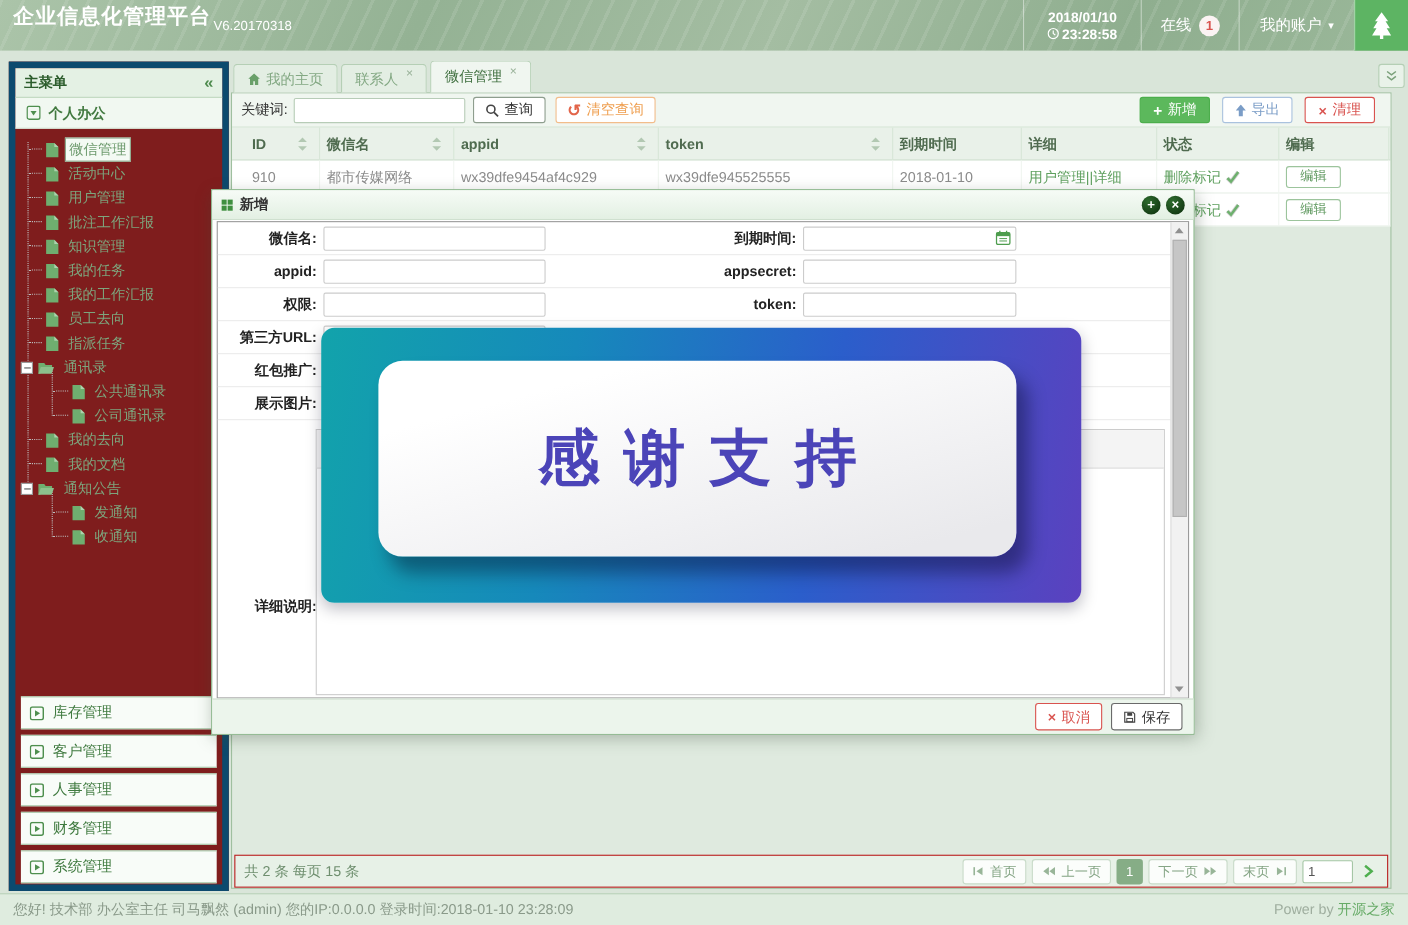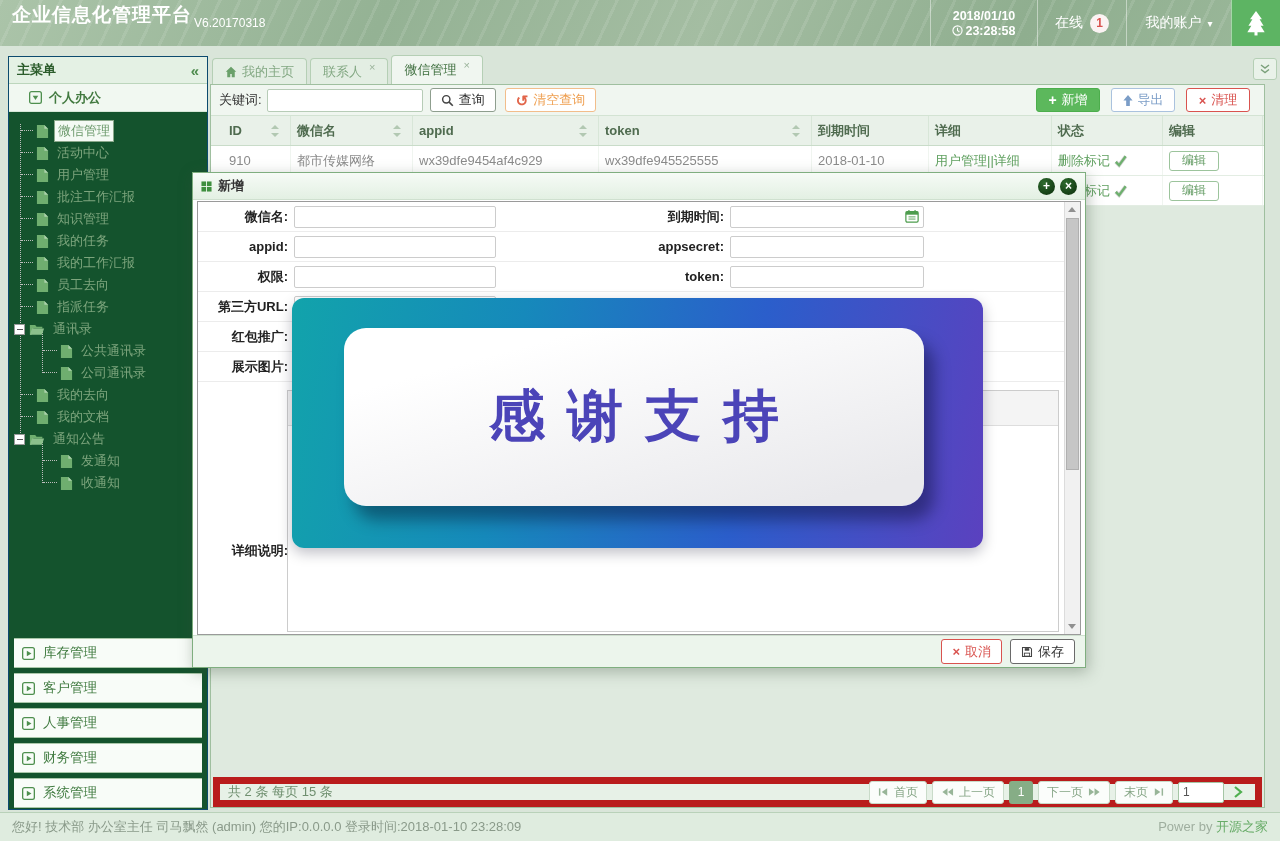--- a/index.html
+++ b/index.html
@@ -20,27 +20,27 @@
   .cell-datetime{width:106px;flex-direction:column;font-size:12.5px;font-weight:bold;gap:1px}
   .dt-time{display:flex;align-items:center;gap:2px;font-weight:bold}
   .cell-online{width:88px;font-size:14px;gap:7px;cursor:pointer}
   .badge{width:19px;height:19px;border-radius:50%;background:#fbf3f3;color:#d9534f;font-size:12px;font-weight:bold;
     display:flex;align-items:center;justify-content:center}
   .cell-account{width:104px;font-size:14px;gap:6px;cursor:pointer}
   .caret{font-size:10px}
   .cell-tree{width:48px;background:#5db463;cursor:pointer}
 
   
-  .sidebar{position:absolute;left:8px;top:56px;width:200px;height:754px;background:#14532d;
-    border:1px solid #0c4a6e;box-sizing:border-box;z-index:1}
+  .sidebar{position:absolute;left:8px;top:56px;width:200px;height:754px;background:#7f1d1d;
+    border:6px solid #0c4a6e;box-sizing:border-box;z-index:1}
   .side-title{height:26px;background:#e4f1e4;border-bottom:1px solid #bcd6bc;display:flex;align-items:center;
     padding:0 8px;font-size:13px;font-weight:bold;color:#2c5d2c}
   .collapse{margin-left:auto;color:#4e8b4e;font-size:15px;font-weight:bold;cursor:pointer}
   .side-accordion{height:27px;background:#f1f8f1;border-bottom:1px solid #d7e7d7;display:flex;align-items:center;
-    gap:7px;padding:0 20px;font-size:13px;color:#41793f;font-weight:bold;cursor:pointer}
+    gap:7px;padding:0 10px;font-size:13px;color:#41793f;font-weight:bold;cursor:pointer}
   .sidebar-tree{position:absolute;left:0;top:53px;right:0;padding-top:10px}
   .tree-vline{position:absolute;border-left:1px dotted #bdbdbd;width:0}
   .vmain{left:11px;top:14px;height:315px}
   .vchild1{left:33px;top:219px;height:44px}
   .vchild2{left:33px;top:329px;height:44px}
   .tree-item{height:22px;display:flex;align-items:center;font-size:13px;color:#7da57d;cursor:pointer;white-space:nowrap;position:relative}
   .dots{width:12px;height:1px;border-top:1px dotted #bdbdbd;margin-left:12px;margin-right:3px;flex:none}
   .lvl2 .dots{margin-left:34px;width:14px}
   .expander{width:11px;height:11px;border:1px solid #9a9a9a;background:#fff;position:relative;
     margin-left:5px;margin-right:4px;box-sizing:border-box;flex:none;cursor:pointer}
@@ -88,21 +88,21 @@
   .sort::before{content:"";position:absolute;top:0;left:0;border-left:4px solid transparent;border-right:4px solid transparent;border-bottom:4px solid #b2c8b2}
   .sort::after{content:"";position:absolute;bottom:0;left:0;border-left:4px solid transparent;border-right:4px solid transparent;border-top:4px solid #b2c8b2}
   .table-rows{position:absolute;left:0;top:61px;right:0}
   .tr{height:30px;background:#fff;border-bottom:1px solid #e3ede3;display:flex;padding-left:12px;box-sizing:border-box}
   .td{display:flex;align-items:center;font-size:13px;color:#8b8b8b;padding-left:6px;box-sizing:border-box;
     border-right:1px solid #f0f5f0;overflow:hidden;white-space:nowrap}
   .link{color:#5fa05f;cursor:pointer}
   .check-ic{margin-left:3px;display:flex}
   .btn-edit{height:20px;padding:0 12px;border:1px solid #9cc49c;border-radius:3px;background:#fff;color:#619a61;font-size:12px;cursor:pointer}
 
-  .pagination{position:absolute;left:2px;right:2px;top:692px;height:30px;background:#e7f1e7;border:7px solid #b91c1c;
+  .pagination{position:absolute;left:2px;right:2px;top:692px;height:30px;background:#e7f1e7;border:1px solid #b91c1c;
     box-sizing:border-box;display:flex;align-items:center;padding:0 8px}
   .pg-summary{font-size:13px;color:#6f8f6f}
   .pg-controls{margin-left:auto;display:flex;align-items:center;gap:5px}
   .pg-btn{height:23px;display:inline-flex;align-items:center;gap:5px;padding:0 8px;background:#fbfdfb;border:1px solid #c9dbc9;
     border-radius:3px;font-size:12px;color:#85a585;cursor:pointer;box-sizing:border-box}
   .pg-current{width:24px;height:23px;background:#86ad86;color:#fff;display:flex;align-items:center;justify-content:center;
     border-radius:3px;font-size:12px;box-sizing:border-box;cursor:pointer}
   .pg-input{width:36px;height:19px;border:1px solid #a5c6a5;border-radius:2px;padding:0 4px;font-size:12px;color:#555}
   .pg-go{width:18px;display:flex;justify-content:center;cursor:pointer}
 

